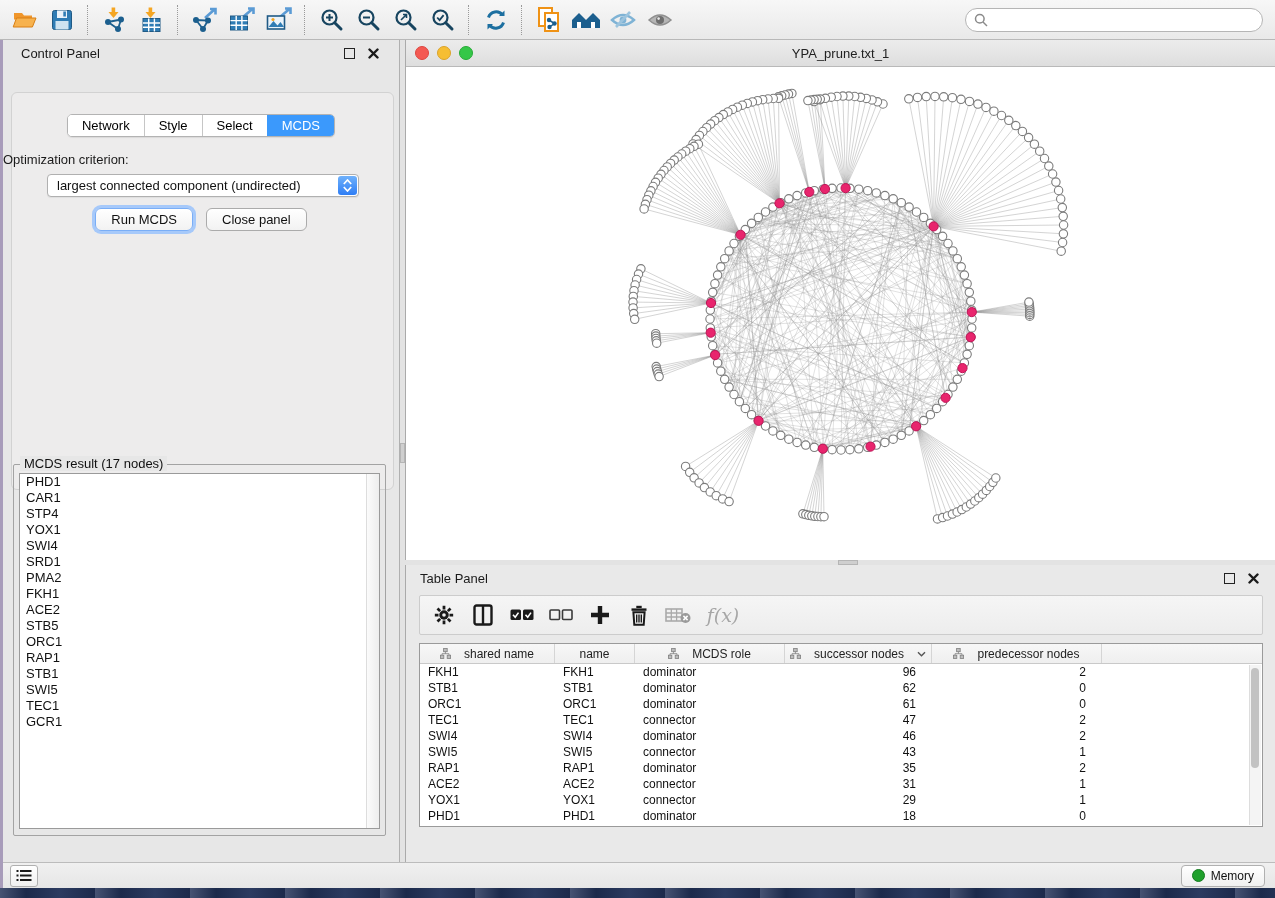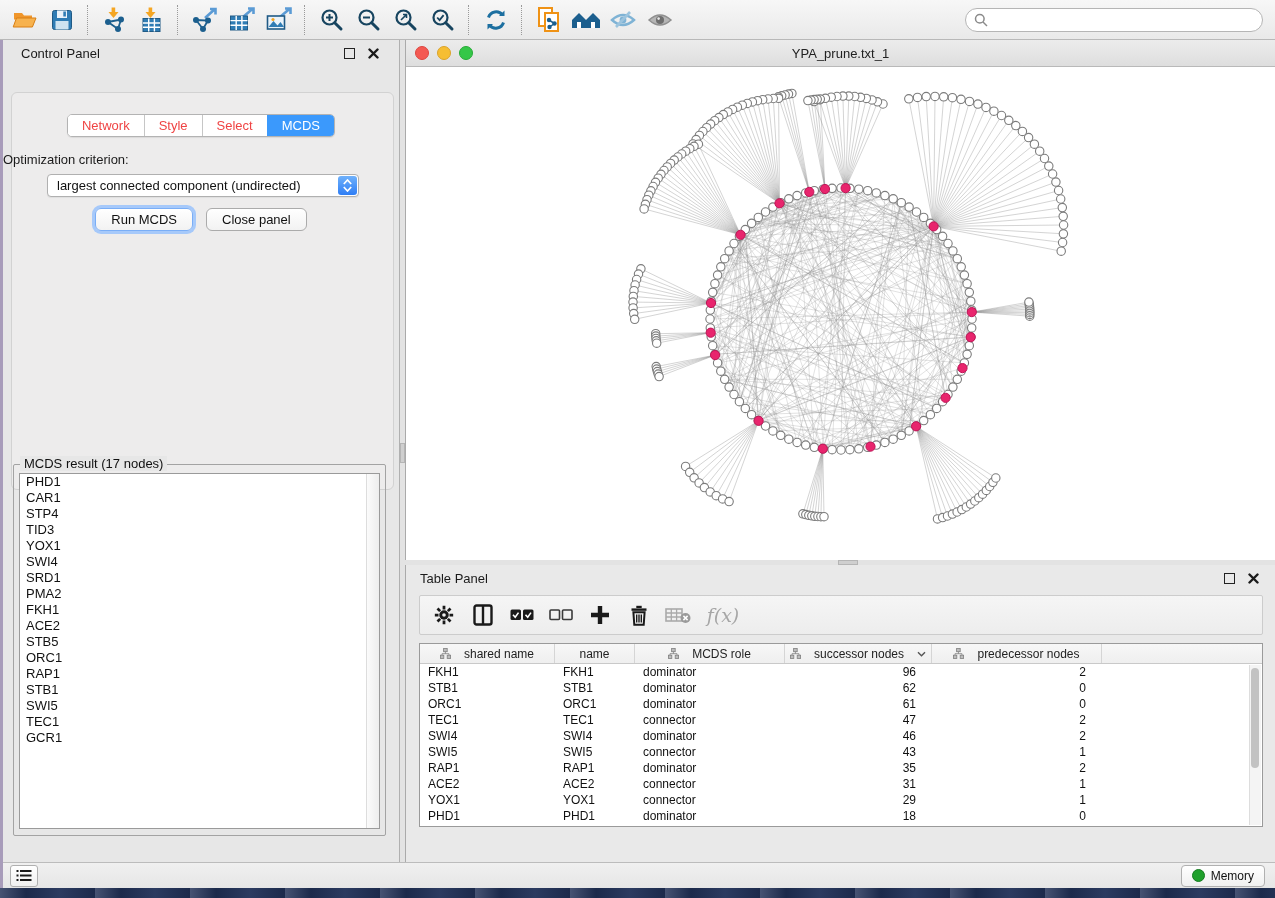--- a/index.html
+++ b/index.html
@@ -46,21 +46,21 @@
     position:absolute;left:8px;top:52px;width:381px;height:396px;
     background:#edecec;border:1px solid #d2d2d2;border-radius:6px;
   }
   .seg-bar{position:relative;display:flex;justify-content:center;z-index:3;}
   .cp-tabs{position:absolute;left:0;top:74px;width:100%;}
   .seg{
     display:inline-flex;border:1px solid #b3b3b3;border-radius:5px;overflow:hidden;background:#fff;
     box-shadow:0 1px 1px rgba(0,0,0,.08);
   }
   .seg-tab{
-    padding:3px 14px;font-size:13px;color:#ef4444;background:#fff;border-left:1px solid #c6c6c6;
+    padding:3px 14px;font-size:13px;color:#000000;background:#fff;border-left:1px solid #c6c6c6;
     cursor:pointer;white-space:nowrap;
   }
   .seg-tab:first-child{border-left:none;}
   .seg-tab.active{background:#3b99fc;color:#fff;border-left-color:#3b99fc;}
   .opt-label{position:absolute;left:0;top:112px;width:100%;text-align:left;font-size:13px;color:#1a1a1a;}
   .select-wrap{
     position:absolute;left:44px;top:134px;width:312px;height:23px;background:#fff;
     border:1px solid #b0b0b0;border-radius:4px;box-sizing:border-box;display:flex;align-items:center;
     box-shadow:0 1px 1px rgba(0,0,0,.06);cursor:pointer;
   }
@@ -354,21 +354,20 @@
     <button class="push-btn focused">Run MCDS</button>
     <button class="push-btn">Close panel</button>
   </div>
   <div class="mcds-fieldset">
     <span class="mcds-legend">MCDS result (17 nodes)</span>
     <div class="mcds-list" id="mcds-list">
       <div class="mcds-scroll"></div>
     <div class="mcds-item">PHD1</div>
         <div class="mcds-item">CAR1</div>
         <div class="mcds-item">STP4</div>
-        <div class="mcds-item">TID3</div>
         <div class="mcds-item">YOX1</div>
         <div class="mcds-item">SWI4</div>
         <div class="mcds-item">SRD1</div>
         <div class="mcds-item">PMA2</div>
         <div class="mcds-item">FKH1</div>
         <div class="mcds-item">ACE2</div>
         <div class="mcds-item">STB5</div>
         <div class="mcds-item">ORC1</div>
         <div class="mcds-item">RAP1</div>
         <div class="mcds-item">STB1</div>

